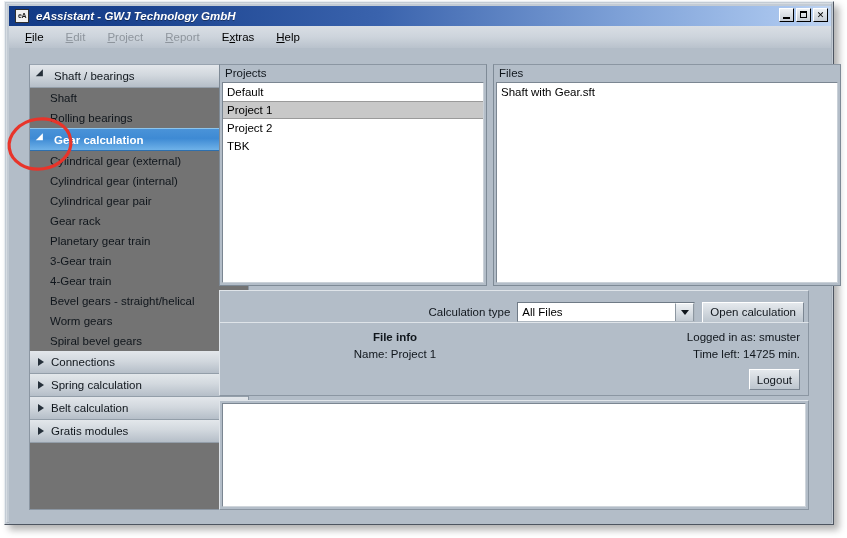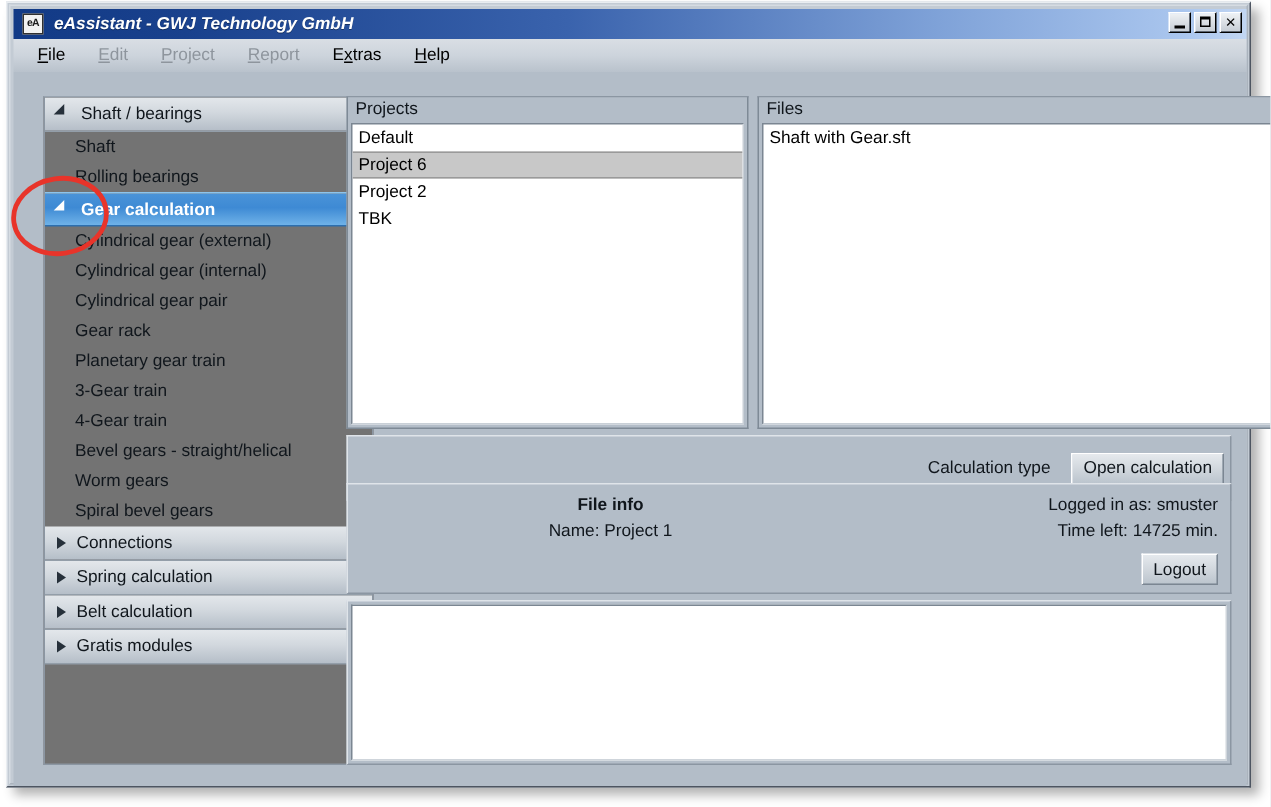--- a/index.html
+++ b/index.html
@@ -207,21 +207,21 @@
     padding-left: 20px;
     box-sizing: border-box;
     font-size: 11.5px;
     color: #10161c;
     cursor: pointer;
   }
 
   
   .rightcol {
     position: absolute;
-    left: 222px; top: 16px;
+    left: 210px; top: 16px;
     width: 590px; height: 446px;
   }
 
   
   .lists-row {
     position: absolute;
     left: 0; top: 0;
     width: 590px; height: 222px;
   }
   .listbox {
@@ -509,37 +509,43 @@
           </div>
 
         <div class="rightcol">
 
           <div class="lists-row">
 
             <div class="listbox projects">
               <div class="list-title">Projects</div>
               <div class="list-body" id="projects-list">
                   <div class="list-item">Default</div>
-                  <div class="list-item selected">Project 6</div>
+                  <div class="list-item selected">Project 1</div>
                   <div class="list-item">Project 2</div>
                   <div class="list-item">TBK</div>
                 </div>
             </div>
 
             <div class="listbox files">
               <div class="list-title">Files</div>
               <div class="list-body" id="files-list">
                   <div class="list-item">Shaft with Gear.sft</div>
                 </div>
             </div>
 
           </div>
 
           <div class="calcbar">
             <div class="calc-label">Calculation type</div>
+            <div class="combo">
+              <div class="combo-value">All Files</div>
+              <div class="combo-arrow">
+                <span class="arrow-dn"></span>
+              </div>
+            </div>
             <div class="btn openbtn">Open calculation</div>
           </div>
 
           <div class="infopanel">
             <div class="info-left">
               <div class="row1">File info</div>
               <div class="row2">Name: Project 1</div>
             </div>
             <div class="info-right">
               <div class="r">Logged in as: smuster</div>

